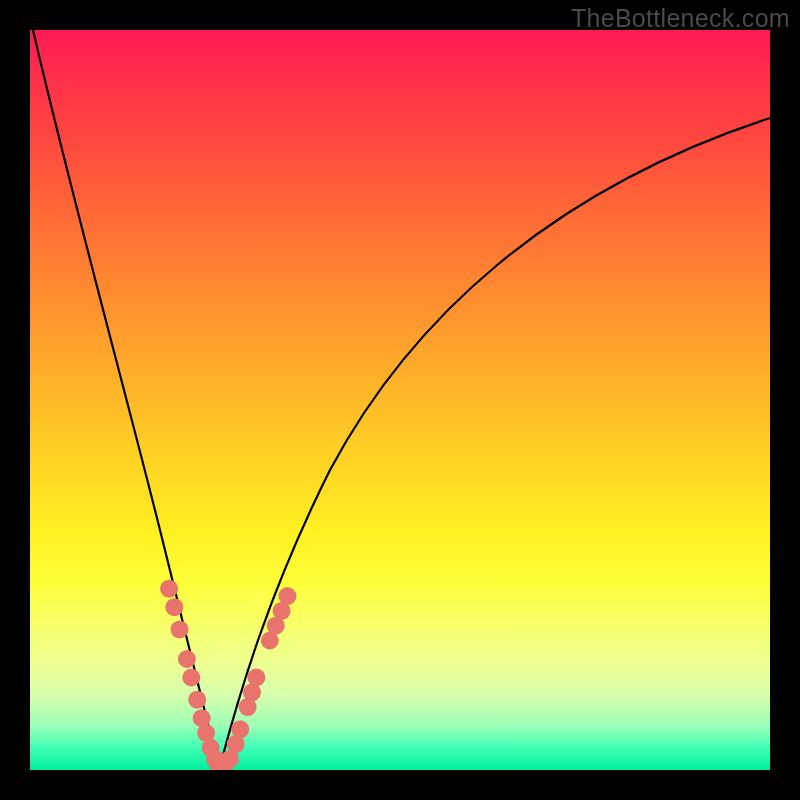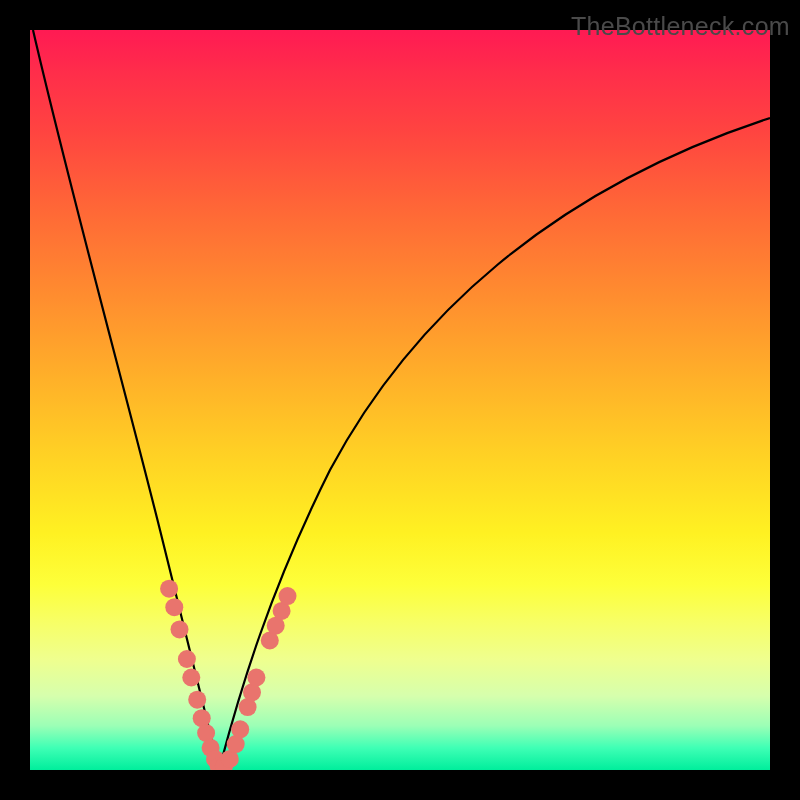--- a/index.html
+++ b/index.html
@@ -44,21 +44,21 @@
       #f7ff66 80%,
       #efff8e 85%,
       #d6ffad 90%,
       #9cffb6 94%,
       #3fffb5 97%,
       #00ee9c 100%
     );
   }
   .watermark {
     position: absolute;
-    top: 12px;
+    top: 4px;
     right: 10px;
     color: #4a4a4a;
     font-size: 25px;
     font-weight: 500;
     letter-spacing: 0.3px;
     user-select: none;
     pointer-events: none;
   }
   svg.curves {
     position: absolute;

